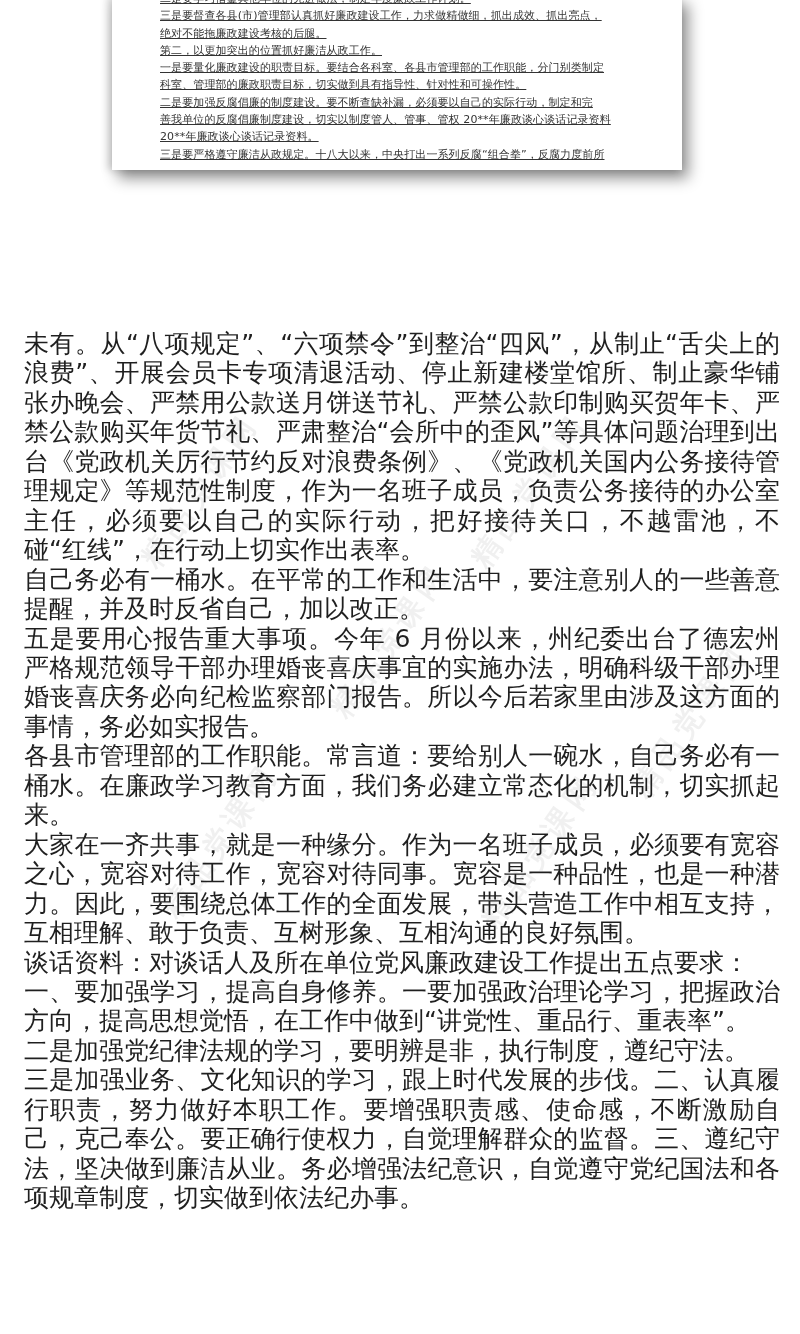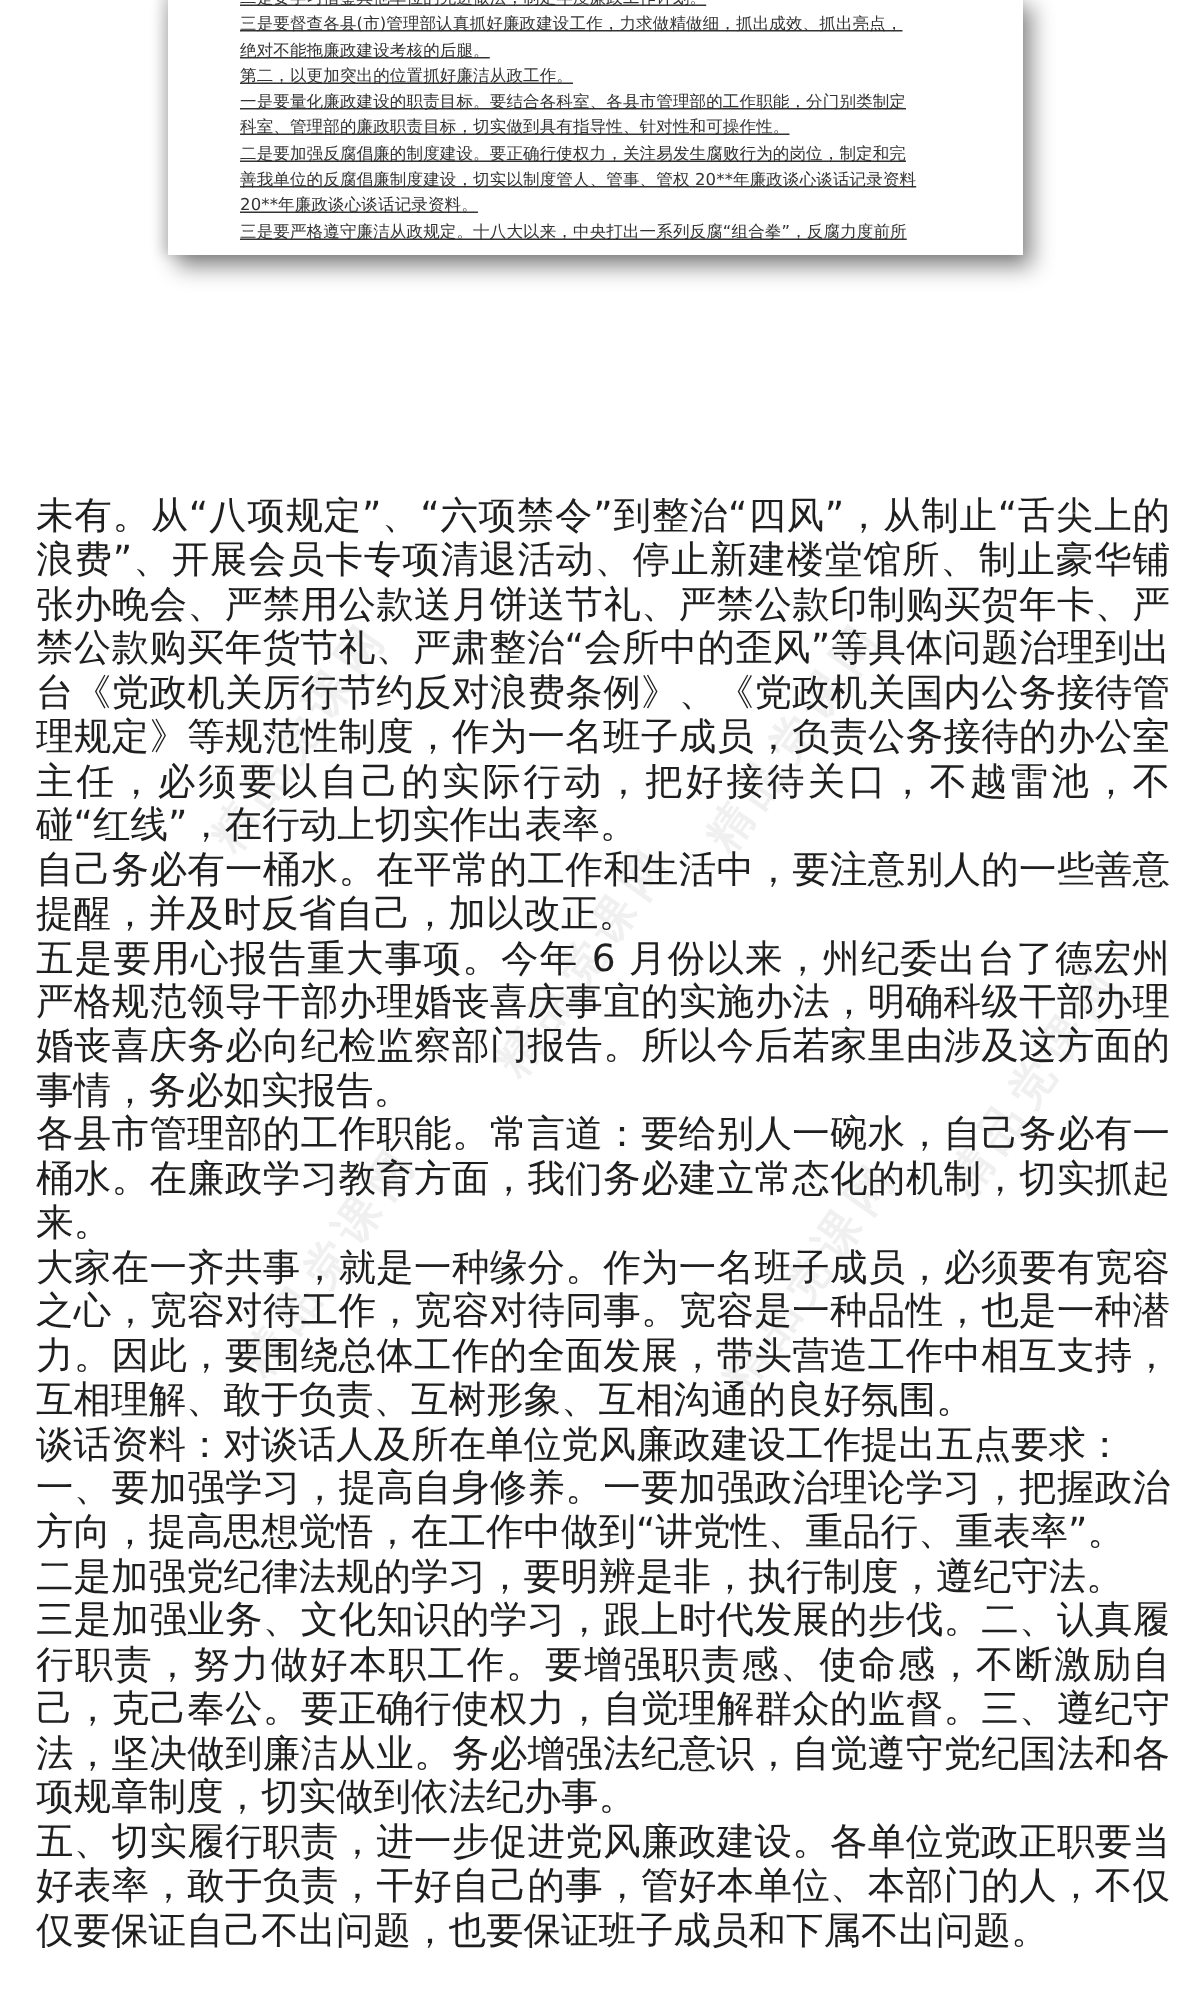--- a/index.html
+++ b/index.html
@@ -68,21 +68,21 @@
 <body>
 
 <div class="preview-card">
   <div class="preview-text">
     <p>二是要学习借鉴其他单位的先进做法，制定年度廉政工作计划。</p>
     <p>三是要督查各县(市)管理部认真抓好廉政建设工作，力求做精做细，抓出成效、抓出亮点，</p>
     <p>绝对不能拖廉政建设考核的后腿。</p>
     <p>第二，以更加突出的位置抓好廉洁从政工作。</p>
     <p>一是要量化廉政建设的职责目标。要结合各科室、各县市管理部的工作职能，分门别类制定</p>
     <p>科室、管理部的廉政职责目标，切实做到具有指导性、针对性和可操作性。</p>
-    <p>二是要加强反腐倡廉的制度建设。要正确行使权力，关注易发生腐败行为的岗位，制定和完</p>
+    <p>二是要加强反腐倡廉的制度建设。要不断查缺补漏，必须要以自己的实际行动，制定和完</p>
     <p>善我单位的反腐倡廉制度建设，切实以制度管人、管事、管权 20**年廉政谈心谈话记录资料</p>
     <p>20**年廉政谈心谈话记录资料。</p>
     <p>三是要严格遵守廉洁从政规定。十八大以来，中央打出一系列反腐“组合拳”，反腐力度前所</p>
   </div>
 </div>
 
 <div class="watermark" style="left:110px; top:470px;">精品党课网</div>
 <div class="watermark" style="left:440px; top:470px;">精品党课网</div>
 <div class="watermark" style="left:300px; top:620px;">精品党课网</div>
 <div class="watermark" style="left:600px; top:700px;">精品党课网</div>
@@ -92,14 +92,13 @@
 <div class="body-text">
   <p>未有。从“八项规定”、“六项禁令”到整治“四风”，从制止“舌尖上的浪费”、开展会员卡专项清退活动、停止新建楼堂馆所、制止豪华铺张办晚会、严禁用公款送月饼送节礼、严禁公款印制购买贺年卡、严禁公款购买年货节礼、严肃整治“会所中的歪风”等具体问题治理到出台《党政机关厉行节约反对浪费条例》、《党政机关国内公务接待管理规定》等规范性制度，作为一名班子成员，负责公务接待的办公室主任，必须要以自己的实际行动，把好接待关口，不越雷池，不碰“红线”，在行动上切实作出表率。</p>
   <p>自己务必有一桶水。在平常的工作和生活中，要注意别人的一些善意提醒，并及时反省自己，加以改正。</p>
   <p>五是要用心报告重大事项。今年 6 月份以来，州纪委出台了德宏州严格规范领导干部办理婚丧喜庆事宜的实施办法，明确科级干部办理婚丧喜庆务必向纪检监察部门报告。所以今后若家里由涉及这方面的事情，务必如实报告。</p>
   <p>各县市管理部的工作职能。常言道：要给别人一碗水，自己务必有一桶水。在廉政学习教育方面，我们务必建立常态化的机制，切实抓起来。</p>
   <p>大家在一齐共事，就是一种缘分。作为一名班子成员，必须要有宽容之心，宽容对待工作，宽容对待同事。宽容是一种品性，也是一种潜力。因此，要围绕总体工作的全面发展，带头营造工作中相互支持，互相理解、敢于负责、互树形象、互相沟通的良好氛围。</p>
   <p>谈话资料：对谈话人及所在单位党风廉政建设工作提出五点要求：</p>
   <p>一、要加强学习，提高自身修养。一要加强政治理论学习，把握政治方向，提高思想觉悟，在工作中做到“讲党性、重品行、重表率”。</p>
   <p>二是加强党纪律法规的学习，要明辨是非，执行制度，遵纪守法。</p>
   <p>三是加强业务、文化知识的学习，跟上时代发展的步伐。二、认真履行职责，努力做好本职工作。要增强职责感、使命感，不断激励自己，克己奉公。要正确行使权力，自觉理解群众的监督。三、遵纪守法，坚决做到廉洁从业。务必增强法纪意识，自觉遵守党纪国法和各项规章制度，切实做到依法纪办事。</p>
-  <p>五、切实履行职责，进一步促进党风廉政建设。各单位党政正职要当好表率，敢于负责，干好自己的事，管好本单位、本部门的人，不仅仅要保证自己不出问题，也要保证班子成员和下属不出问题。</p>
 </div>
 
 </body></html>

